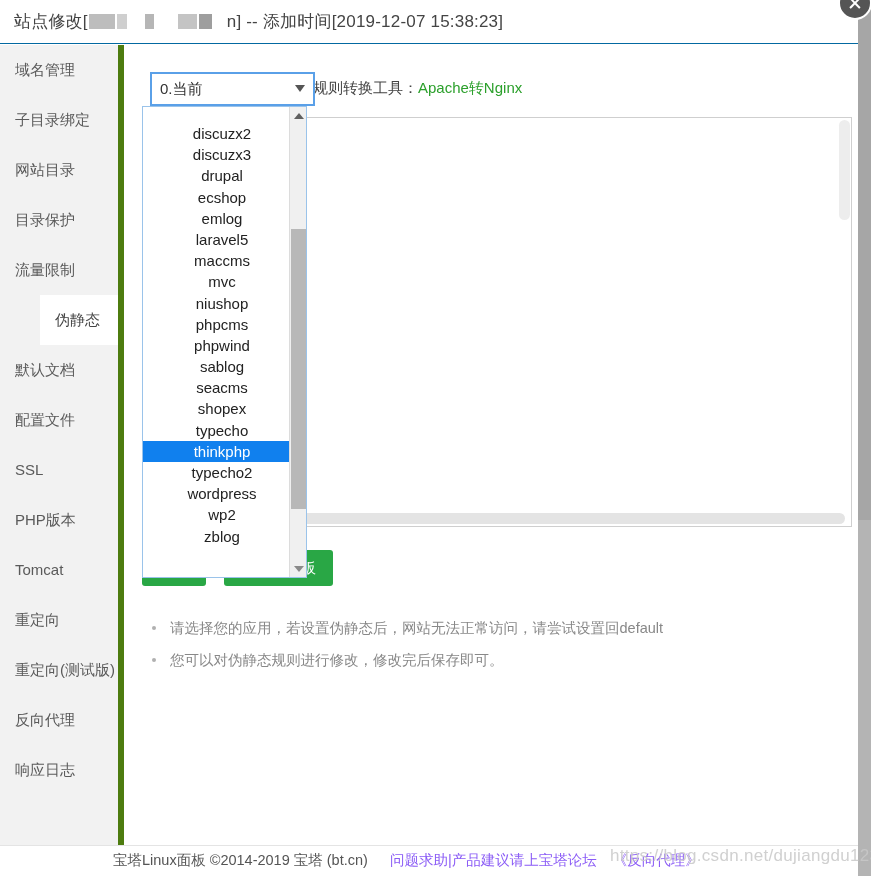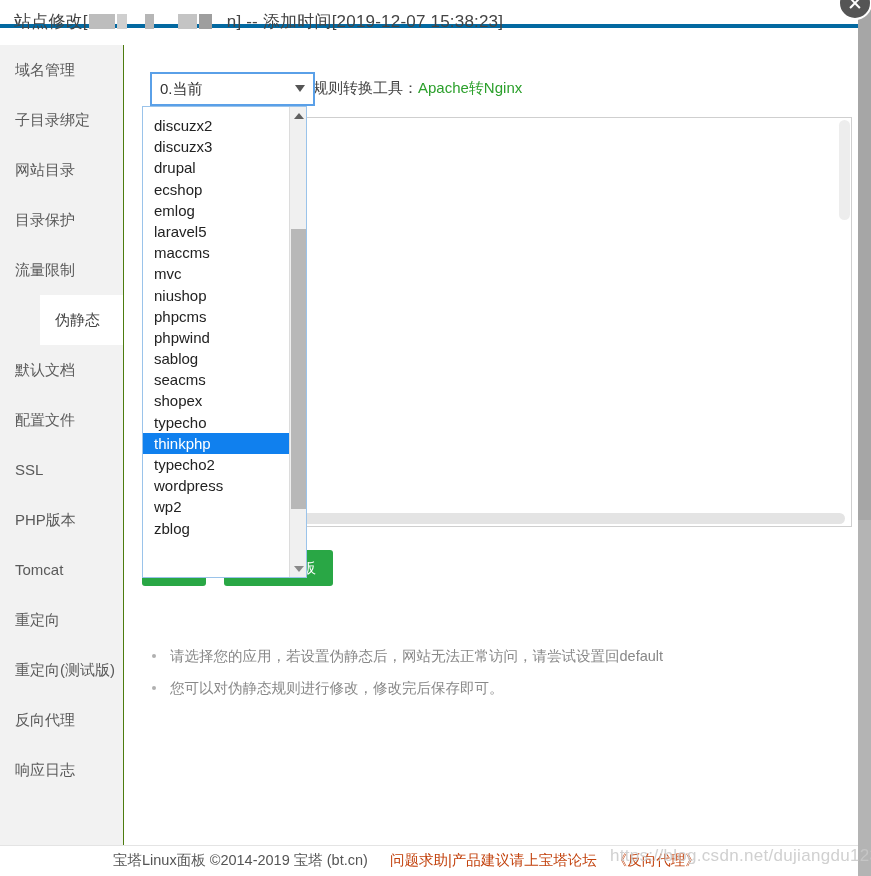--- a/index.html
+++ b/index.html
@@ -16,22 +16,22 @@
     position:absolute;right:0;top:0;width:13px;height:876px;
     background:#b4b4b4;
   }
   #page-scroll-thumb{
     position:absolute;right:0;top:0;width:13px;height:520px;
     background:#a6a6a6;
   }
 
   
   #titlebar{
-    position:absolute;left:0;top:0;width:858px;height:28px;
-    background:#fff;border-bottom:4px solid #0369a1;
+    position:absolute;left:0;top:0;width:858px;height:44px;
+    background:#fff;border-bottom:1px solid #0369a1;
     box-sizing:border-box;
   }
   #title-text{
     position:absolute;left:14px;top:10px;
     font-size:17px;color:#444;white-space:nowrap;
     letter-spacing:.2px;
   }
   .redact{
     display:inline-block;vertical-align:middle;
     height:15px;margin:0 1px;position:relative;top:-1px;
@@ -49,21 +49,21 @@
     background:#555;color:#fff;
     display:flex;align-items:center;justify-content:center;
     font-size:19px;font-weight:bold;line-height:1;
     cursor:pointer;border:2px solid #fff;box-sizing:border-box;
     z-index:40;
   }
 
   
   #sidebar{
     position:absolute;left:0;top:45px;width:124px;height:800px;
-    background:#f2f2f2;border-right:1px solid #4d7c0f;
+    background:#f2f2f2;border-right:6px solid #4d7c0f;
     box-sizing:border-box;
   }
   .side-item{
     height:50px;line-height:50px;
     padding-left:15px;
     font-size:15px;color:#5a5a5a;
     cursor:pointer;white-space:nowrap;
     box-sizing:border-box;
   }
   .side-item.active{
@@ -97,22 +97,23 @@
     pointer-events:none;
   }
 
   
   #dropdown{
     position:absolute;left:17px;top:61px;width:165px;height:472px;
     background:#fff;border:1px solid #9ac3ea;
     box-sizing:border-box;overflow:hidden;z-index:30;
   }
   #dd-list{
-    position:absolute;left:0;top:8px;width:147px;height:470px;
+    position:absolute;left:0;top:16px;width:147px;height:470px;
     overflow:hidden;
+    text-align:center;
   }
   .dd-opt{
     height:21.2px;line-height:21.2px;
     padding-left:11px;font-size:15px;color:#222;
     white-space:nowrap;cursor:pointer;
   }
   .dd-opt.sel{background:#1080ee;color:#fff;}
 
   
   #dd-sb{
@@ -175,41 +176,41 @@
   #btn-row{position:absolute;left:17px;top:505px;}
   .btn{
     display:inline-block;vertical-align:top;
     background:#29a745;color:#fff;border:none;border-radius:3px;
     font-size:15px;font-family:inherit;
     padding:0 17px;height:36px;line-height:36px;
     cursor:pointer;margin-right:14px;
   }
 
   
-  #tips{position:absolute;left:17px;top:595px;width:690px;}
+  #tips{position:absolute;left:17px;top:567px;width:690px;}
   .tip{
     position:relative;padding-left:28px;
     font-size:14.5px;color:#888;line-height:32px;white-space:nowrap;
   }
   .tip:before{
     content:"";position:absolute;left:10px;top:14px;
     width:4px;height:4px;border-radius:50%;background:#b0b0b0;
   }
 
   
   #footer{
     position:absolute;left:0;top:845px;width:858px;height:31px;
     background:#fff;border-top:1px solid #e4e4e4;
     box-sizing:border-box;
   }
   #footer-inner{
     position:absolute;left:113px;top:5px;
     font-size:14.5px;color:#555;white-space:nowrap;
   }
-  .f-link{color:#c2410c;cursor:pointer;}
+  .f-link{color:#8b5cf6;cursor:pointer;}
   #footer-gap{display:inline-block;width:22px;}
   #footer-gap2{display:inline-block;width:16px;}
 
   
   #watermark{
     position:absolute;left:610px;top:846px;
     font-size:17px;color:rgba(200,200,200,.85);
     font-family:"Liberation Sans",sans-serif;
     white-space:nowrap;pointer-events:none;z-index:35;
     letter-spacing:.3px;

